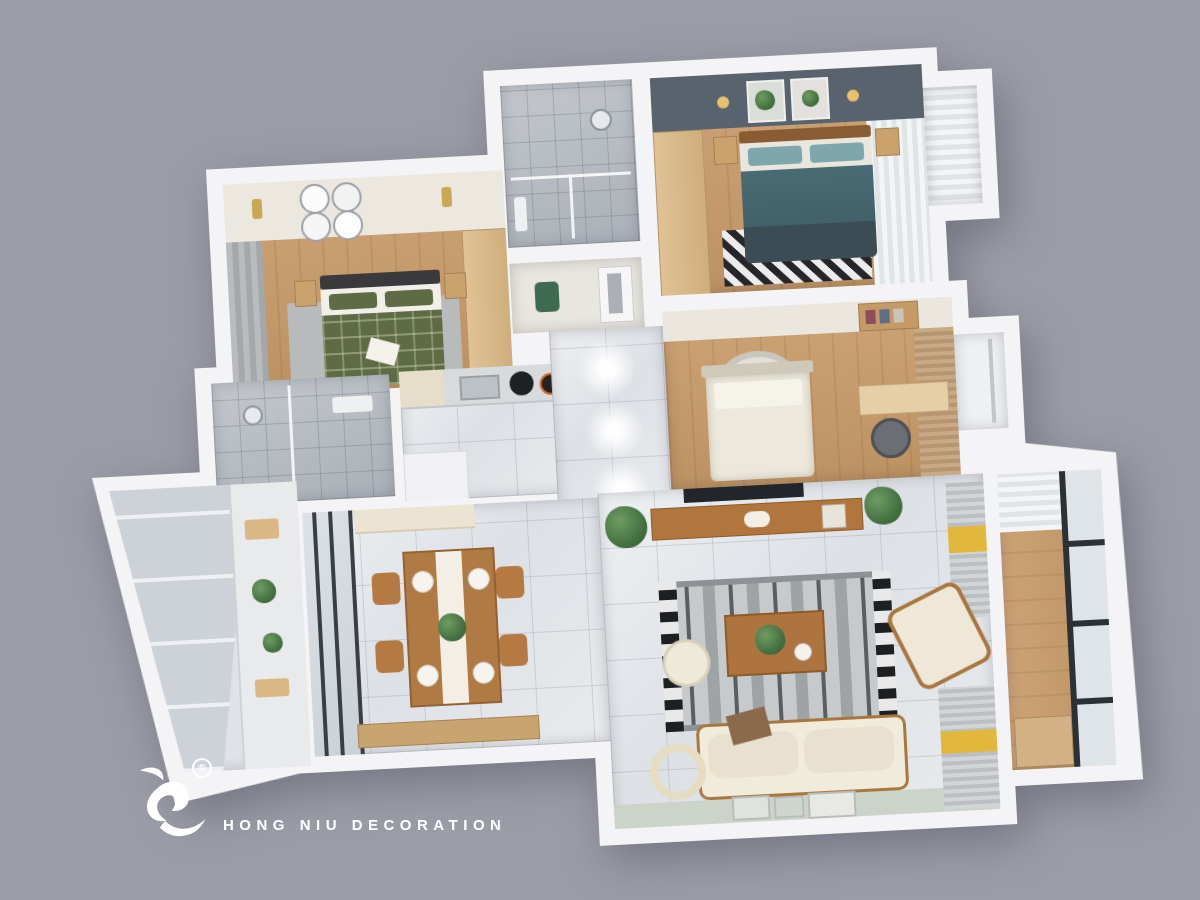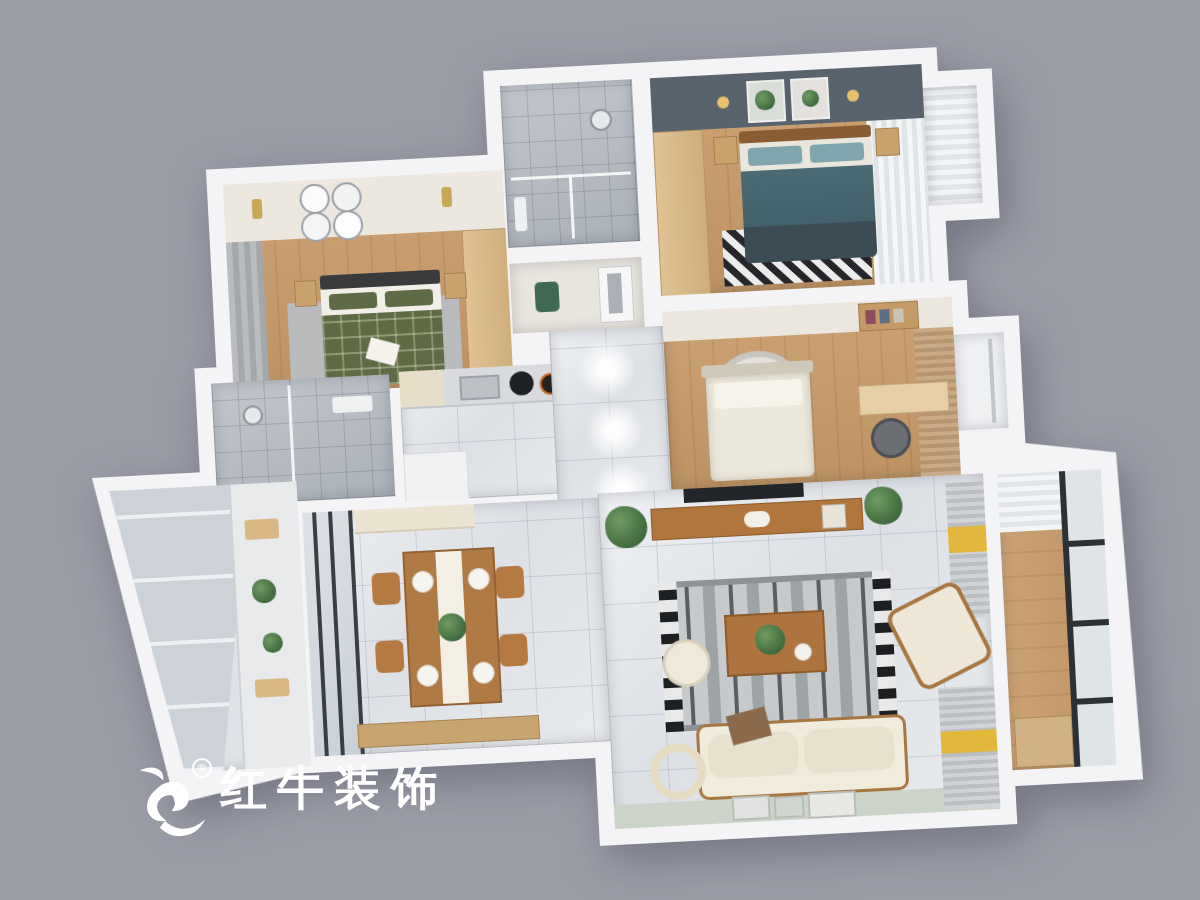--- a/index.html
+++ b/index.html
@@ -254,16 +254,16 @@
     </div>
   </div>
 
   <div class="a logo">
     <svg viewBox="0 0 100 100" width="84" height="88" style="position:absolute;left:0;top:2px;">
       <path d="M14,10 C30,2 44,8 42,22 C34,13 24,12 14,10 Z" fill="#ffffff"></path>
       <path d="M34,32 C48,18 70,22 72,40 C74,54 62,60 52,58 C60,48 57,37 46,40 C32,44 30,60 46,70 C22,74 14,48 34,32 Z" fill="#ffffff"></path>
       <path d="M44,70 C58,84 78,82 92,68 C82,92 52,94 38,78 Z" fill="#ffffff"></path>
     </svg>
     <span class="logo-r">®</span>
-    <div class="logo-cn">红牛装饰</div>
+    <div class="logo-en">HONG NIU DECORATION</div>
   </div>
 
 </div>
 
 </body></html>

